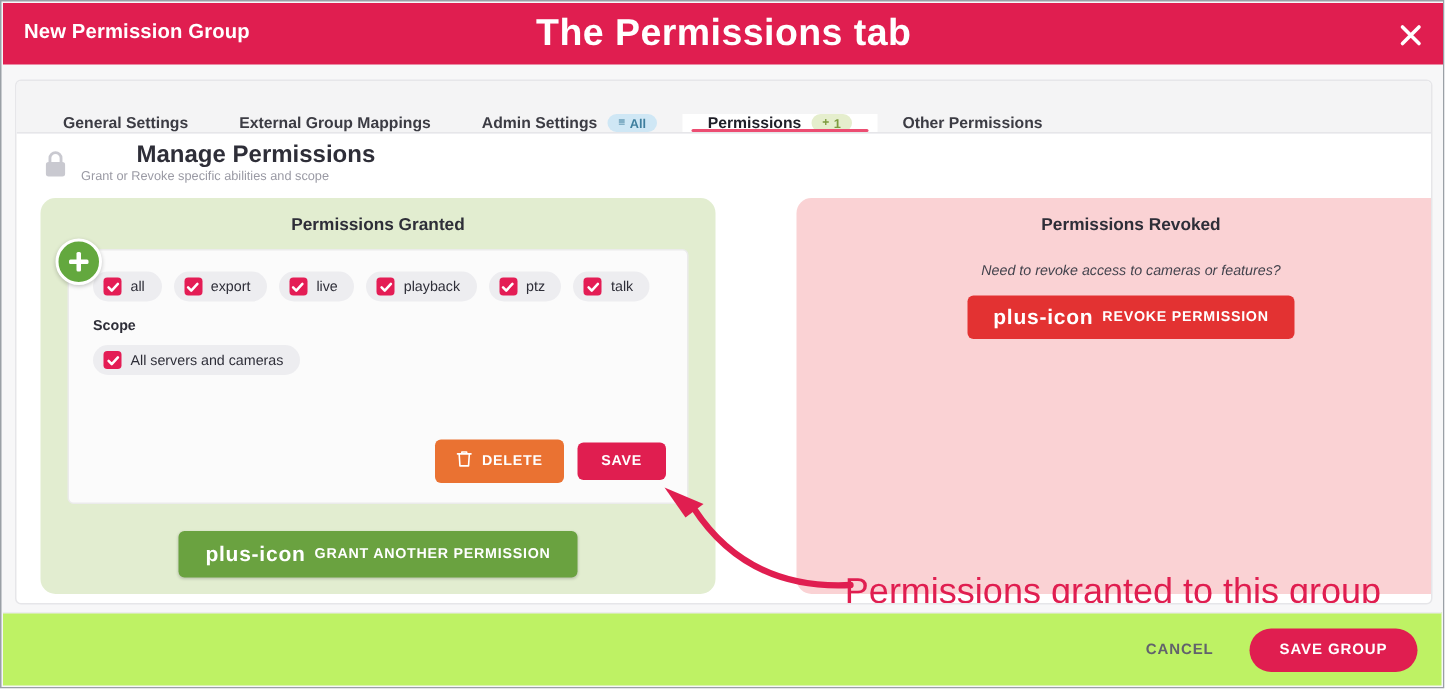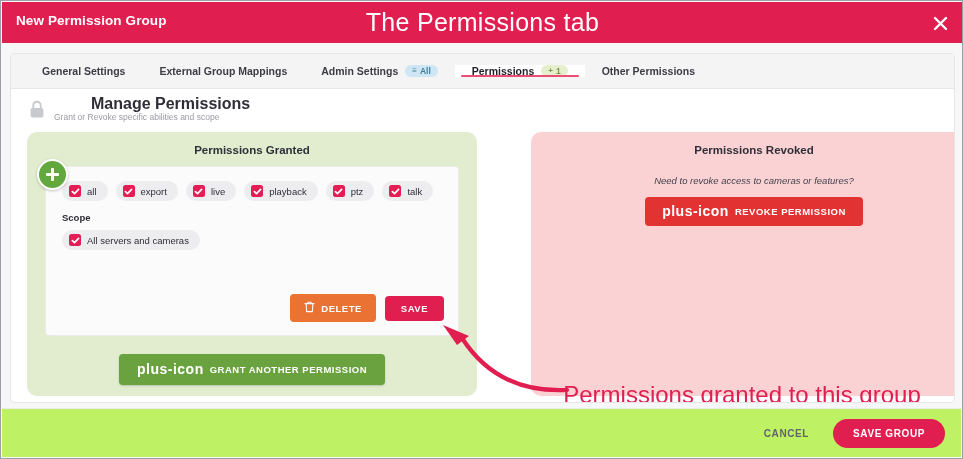--- a/index.html
+++ b/index.html
@@ -19,39 +19,39 @@
     position:absolute;left:1px;top:1px;width:961px;height:41px;
     background:#e01e50;display:flex;align-items:center;
   }
   .titlebar .win-title{
     position:absolute;left:14px;top:11px;
     color:#ffffff;font-size:13.5px;font-weight:bold;letter-spacing:.1px;
   }
   .titlebar .banner-title{
     position:absolute;left:0;top:0;width:961px;height:41px;
     display:flex;align-items:center;justify-content:center;
-    color:#ffffff;font-size:25px;font-weight:400;letter-spacing:.3px;
+    color:#ffffff;font-size:25px;font-weight:700;letter-spacing:.3px;
     pointer-events:none;
   }
   .close-btn{
     position:absolute;right:10px;top:8px;width:26px;height:26px;
     display:flex;align-items:center;justify-content:center;cursor:pointer;
   }
   .close-btn svg{display:block;}
 
   
   .dialog{
     position:absolute;left:9px;top:52px;width:945px;height:350px;
     background:#ffffff;border:1px solid #e6e6e9;border-radius:4px;
     box-sizing:border-box;overflow:hidden;
   }
   .tabbar{
     position:relative;height:34px;background:#f4f4f5;
     border-bottom:1px solid #e6e6e9;
-    display:flex;align-items:center;padding-left:14px;
+    display:flex;align-items:flex-end;padding-left:14px;
   }
   .tab{
     display:flex;align-items:center;gap:7px;
     padding:0 17px;font-size:10.5px;font-weight:bold;color:#3c3c44;
     cursor:pointer;position:relative;white-space:nowrap;
   }
   .tab.active{
     background:#ffffff;color:#1f1f28;
   }
   .tab.active:after{

